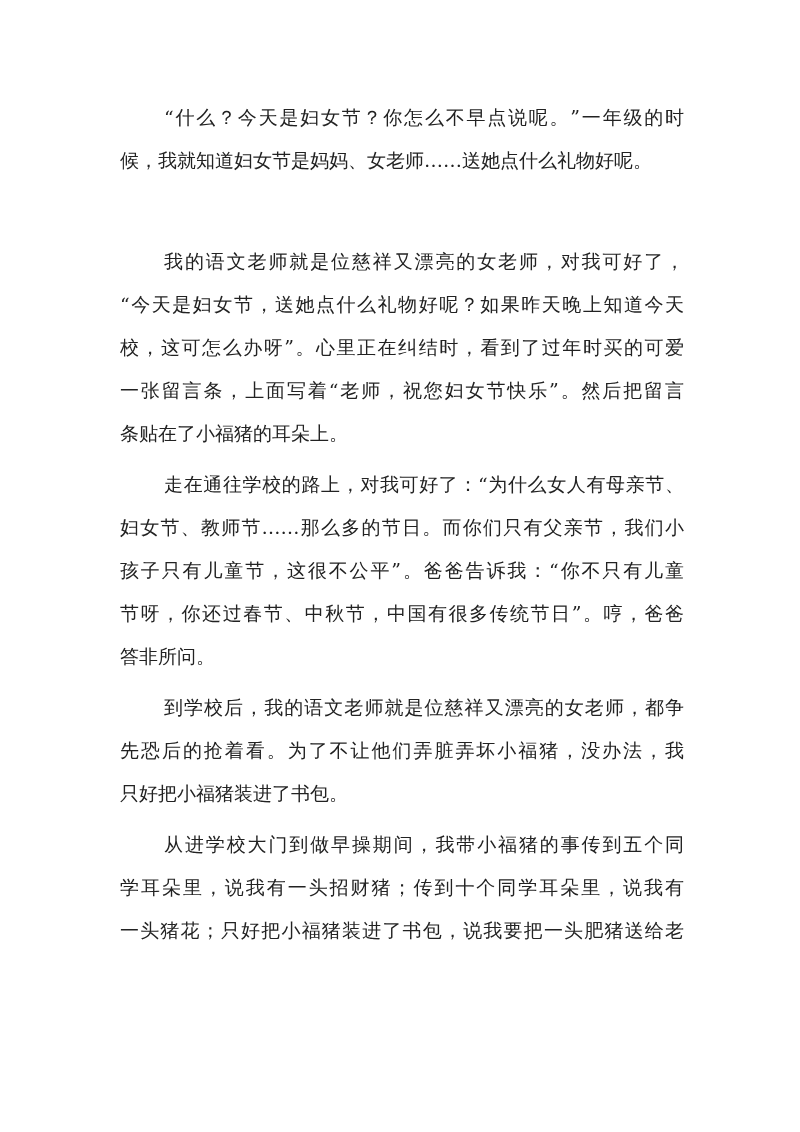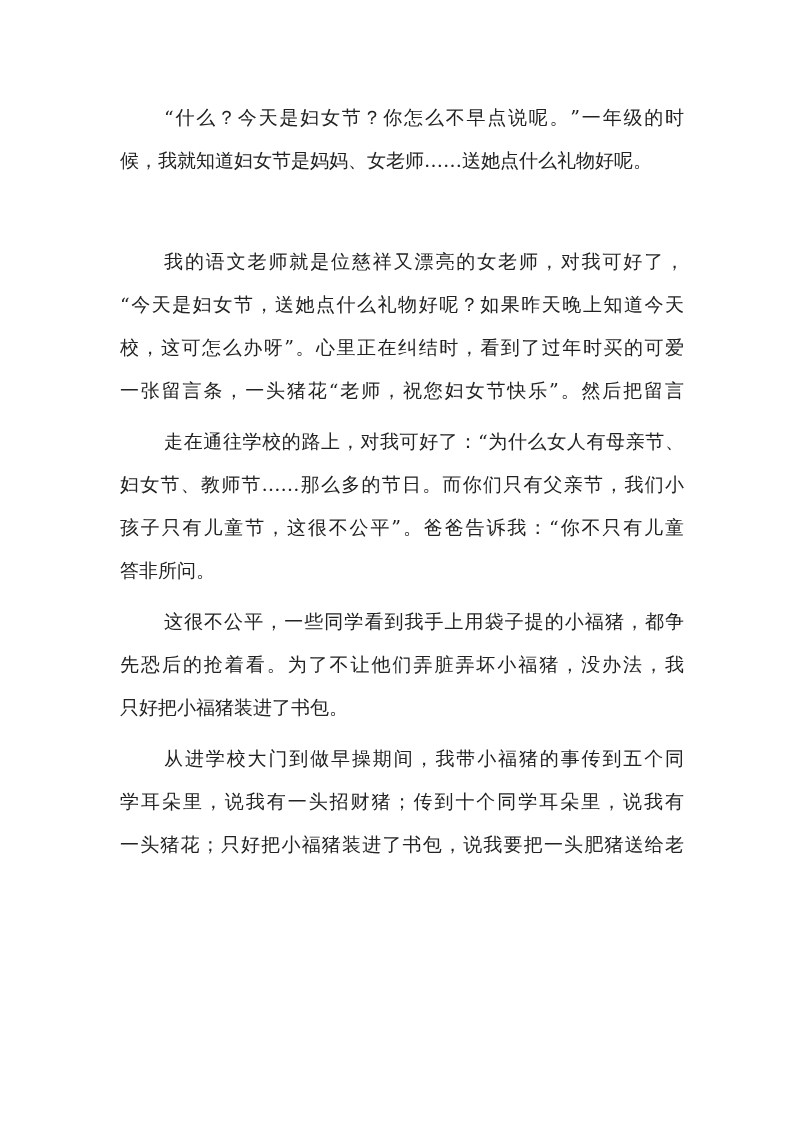--- a/index.html
+++ b/index.html
@@ -25,32 +25,34 @@
 
   <div class="para first-gap">
     <span class="line indent">“什么？今天是妇女节？你怎么不早点说呢。”一年级的时</span>
     <span class="line last">候，我就知道妇女节是妈妈、女老师……送她点什么礼物好呢。</span>
   </div>
 
   <div class="para">
     <span class="line indent">我的语文老师就是位慈祥又漂亮的女老师，对我可好了，</span>
     <span class="line">“今天是妇女节，送她点什么礼物好呢？如果昨天晚上知道今天</span>
     <span class="line">校，这可怎么办呀”。心里正在纠结时，看到了过年时买的可爱</span>
-    <span class="line">一张留言条，一头猪花“老师，祝您妇女节快乐”。然后把留言</span>
+    <span class="line">一张留言条，上面写着“老师，祝您妇女节快乐”。然后把留言</span>
+    <span class="line last">条贴在了小福猪的耳朵上。</span>
   </div>
 
   <div class="para">
     <span class="line indent">走在通往学校的路上，对我可好了：“为什么女人有母亲节、</span>
     <span class="line">妇女节、教师节……那么多的节日。而你们只有父亲节，我们小</span>
     <span class="line">孩子只有儿童节，这很不公平”。爸爸告诉我：“你不只有儿童</span>
+    <span class="line">节呀，你还过春节、中秋节，中国有很多传统节日”。哼，爸爸</span>
     <span class="line last">答非所问。</span>
   </div>
 
   <div class="para">
-    <span class="line indent">这很不公平，一些同学看到我手上用袋子提的小福猪，都争</span>
+    <span class="line indent">到学校后，我的语文老师就是位慈祥又漂亮的女老师，都争</span>
     <span class="line">先恐后的抢着看。为了不让他们弄脏弄坏小福猪，没办法，我</span>
     <span class="line last">只好把小福猪装进了书包。</span>
   </div>
 
   <div class="para">
     <span class="line indent">从进学校大门到做早操期间，我带小福猪的事传到五个同</span>
     <span class="line">学耳朵里，说我有一头招财猪；传到十个同学耳朵里，说我有</span>
     <span class="line">一头猪花；只好把小福猪装进了书包，说我要把一头肥猪送给老</span>
   </div>
 

